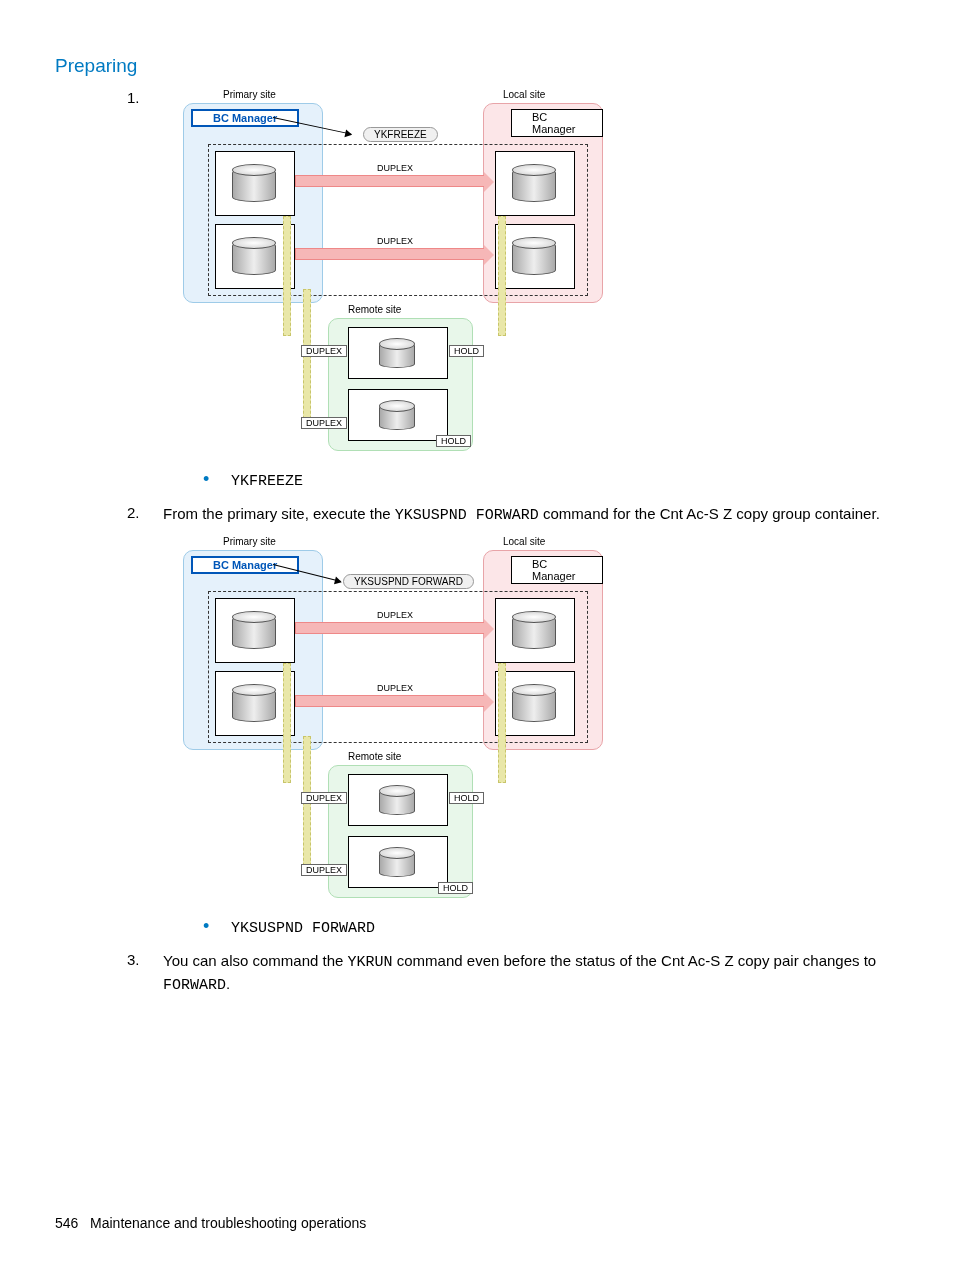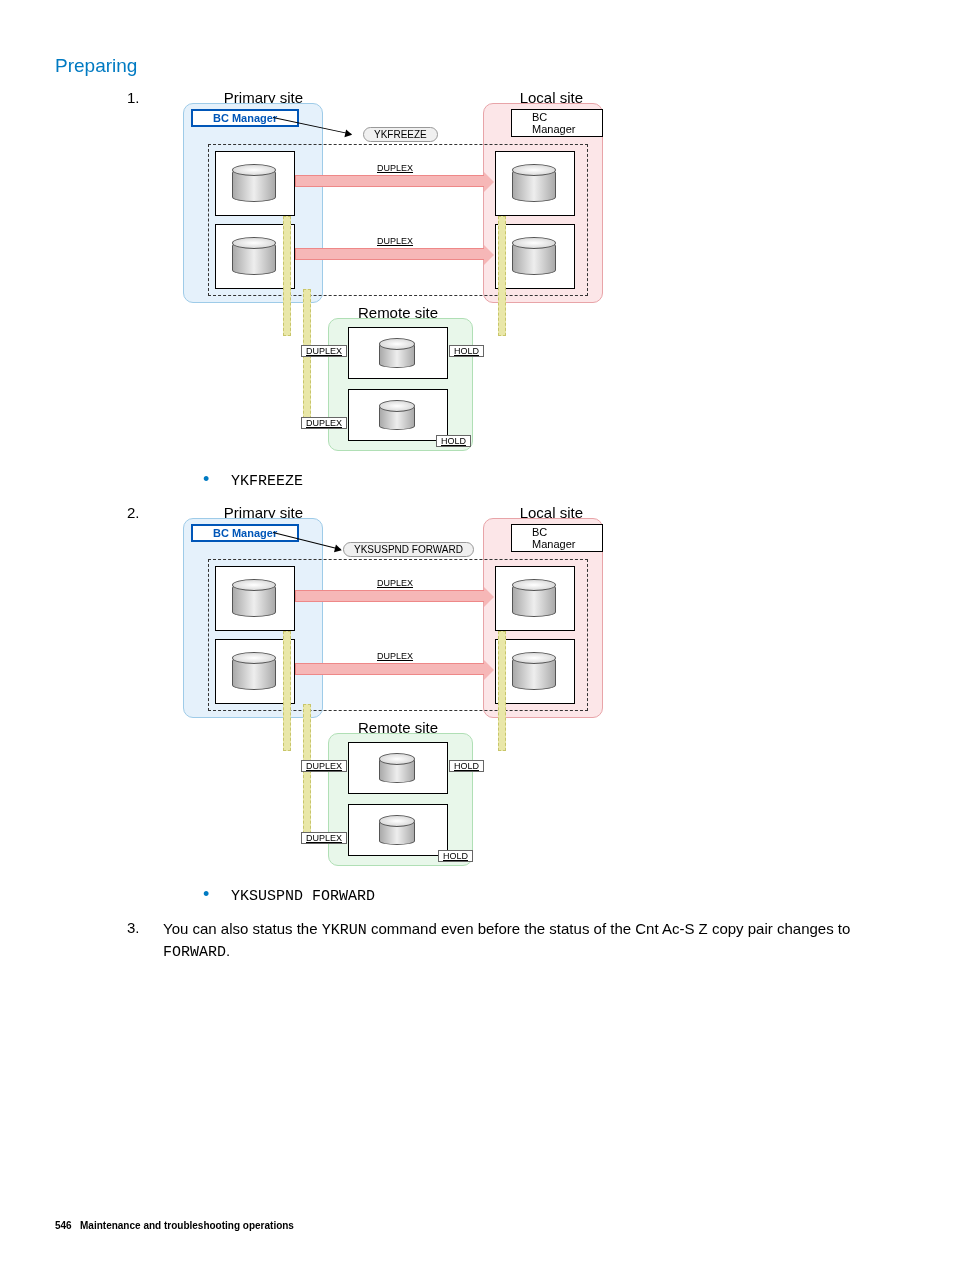--- a/index.html
+++ b/index.html
@@ -46,21 +46,21 @@
     line-height: 1;
     top: -1px;
   }
   .figure {
     position: relative;
     width: 430px;
     height: 370px;
     margin: 6px 0 6px 10px;
     font-size: 10px;
   }
-  .site-label { position: absolute; text-align: right; font-size: 15px; }
+  .site-label { position: absolute; text-align: left; font-size: 10px; }
   .site-box { position: absolute; border-radius: 10px; }
   .primary-box { background: #e5f1fb; border: 1px solid #9ecbe8; }
   .local-box   { background: #fce6e8; border: 1px solid #e8a4a8; }
   .remote-box  { background: #e8f7ea; border: 1px solid #b0dfb5; }
   .mgr {
     position: absolute;
     border: 1px solid #000;
     background: #fff;
     padding: 1px 20px;
     font-size: 11px;
@@ -119,42 +119,40 @@
     border-left:10px solid #f6b7b7;
     border-top:10px solid transparent;
     border-bottom:10px solid transparent;
   }
   .small-label {
     position: absolute;
     background: #fff;
     border: 1px solid #666;
     font-size: 9px;
     padding: 0 4px;
-    text-decoration: underline;
   }
   .dashed-container {
     position: absolute;
     border: 1.5px dashed #333;
   }
   .yellow-line {
     position: absolute;
     background: #e9e7a8;
     border: 1px dashed #c8c56a;
   }
   .remote-inner {
     position: absolute;
     border: 1px solid #000;
     background: #fff;
   }
   .footer {
     position: absolute;
     left: 55px;
     bottom: 40px;
-    font-size: 10px;
-    font-weight: bold;
+    font-size: 14px;
   }
   .arrow-line {
     position:absolute;
     height:0; border-top:1px solid #000;
   }
   .arrow-line::after{
     content:""; position:absolute; right:-1px; top:-4px;
     border-left:7px solid #000;
     border-top:4px solid transparent;
     border-bottom:4px solid transparent;
@@ -220,20 +218,23 @@
     <div class="small-label" style="left:128px; top:328px;">DUPLEX</div>
     <div class="small-label" style="left:263px; top:346px;">HOLD</div>
   </div>
 
   <ul class="bullet-list">
     <li><span class="mono">YKFREEZE</span></li>
   </ul>
 </li>
 
 <li>
+  <p class="step-text">
+    <span>From the primary site, execute the </span><span class="mono">YKSUSPND FORWARD</span><span> command for the Cnt Ac-S Z copy group container.</span>
+  </p>
 
   <div class="figure">
     <div class="site-label" style="left:50px; top:0; width:80px;">Primary site</div>
     <div class="site-label" style="left:330px; top:0; width:80px;">Local site</div>
     <div class="site-box primary-box" style="left:10px; top:14px; width:140px; height:200px;"></div>
     <div class="site-box local-box" style="left:310px; top:14px; width:120px; height:200px;"></div>
     <div class="mgr active" style="left:18px; top:20px;">BC Manager</div>
     <div class="mgr" style="left:338px; top:20px;">BC Manager</div>
 
     <div class="arrow-line" style="left:100px; top:28px; width:70px; transform:rotate(14deg); transform-origin:left;"></div>
@@ -279,21 +280,21 @@
     <div class="small-label" style="left:265px; top:346px;">HOLD</div>
   </div>
 
   <ul class="bullet-list">
     <li><span class="mono">YKSUSPND FORWARD</span></li>
   </ul>
 </li>
 
 <li>
   <p class="step-text">
-    <span>You can also status the </span><span class="mono">YKRUN</span><span> command even before the status of the Cnt Ac-S Z copy pair changes to </span><span class="mono">FORWARD</span><span>.</span>
+    <span>You can also command the </span><span class="mono">YKRUN</span><span> command even before the status of the Cnt Ac-S Z copy pair changes to </span><span class="mono">FORWARD</span><span>.</span>
   </p>
 </li>
 
 </ol>
 </div>
 
 <div class="footer">
   <span>546</span>&nbsp;&nbsp;&nbsp;<span>Maintenance and troubleshooting operations</span>
 </div>
 

